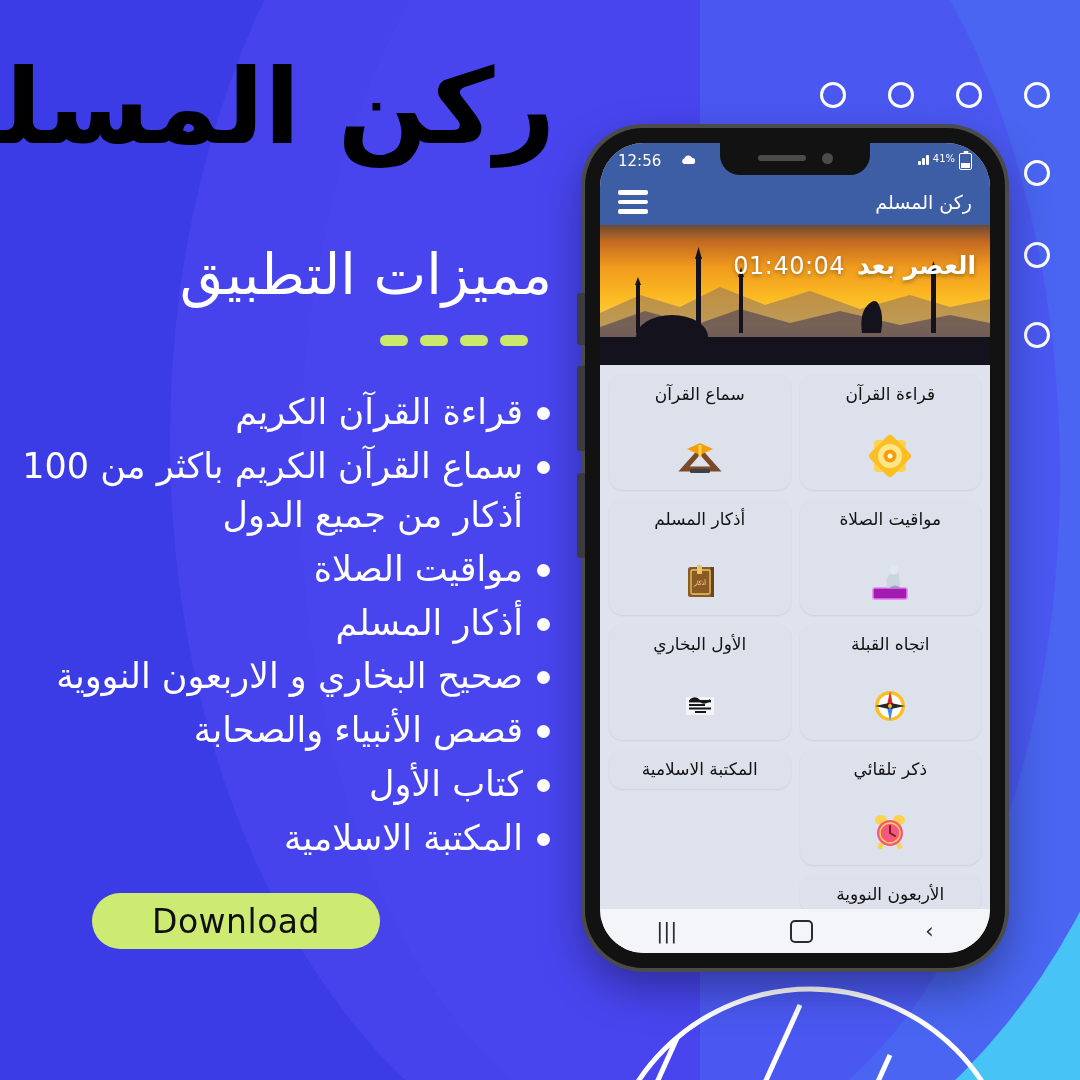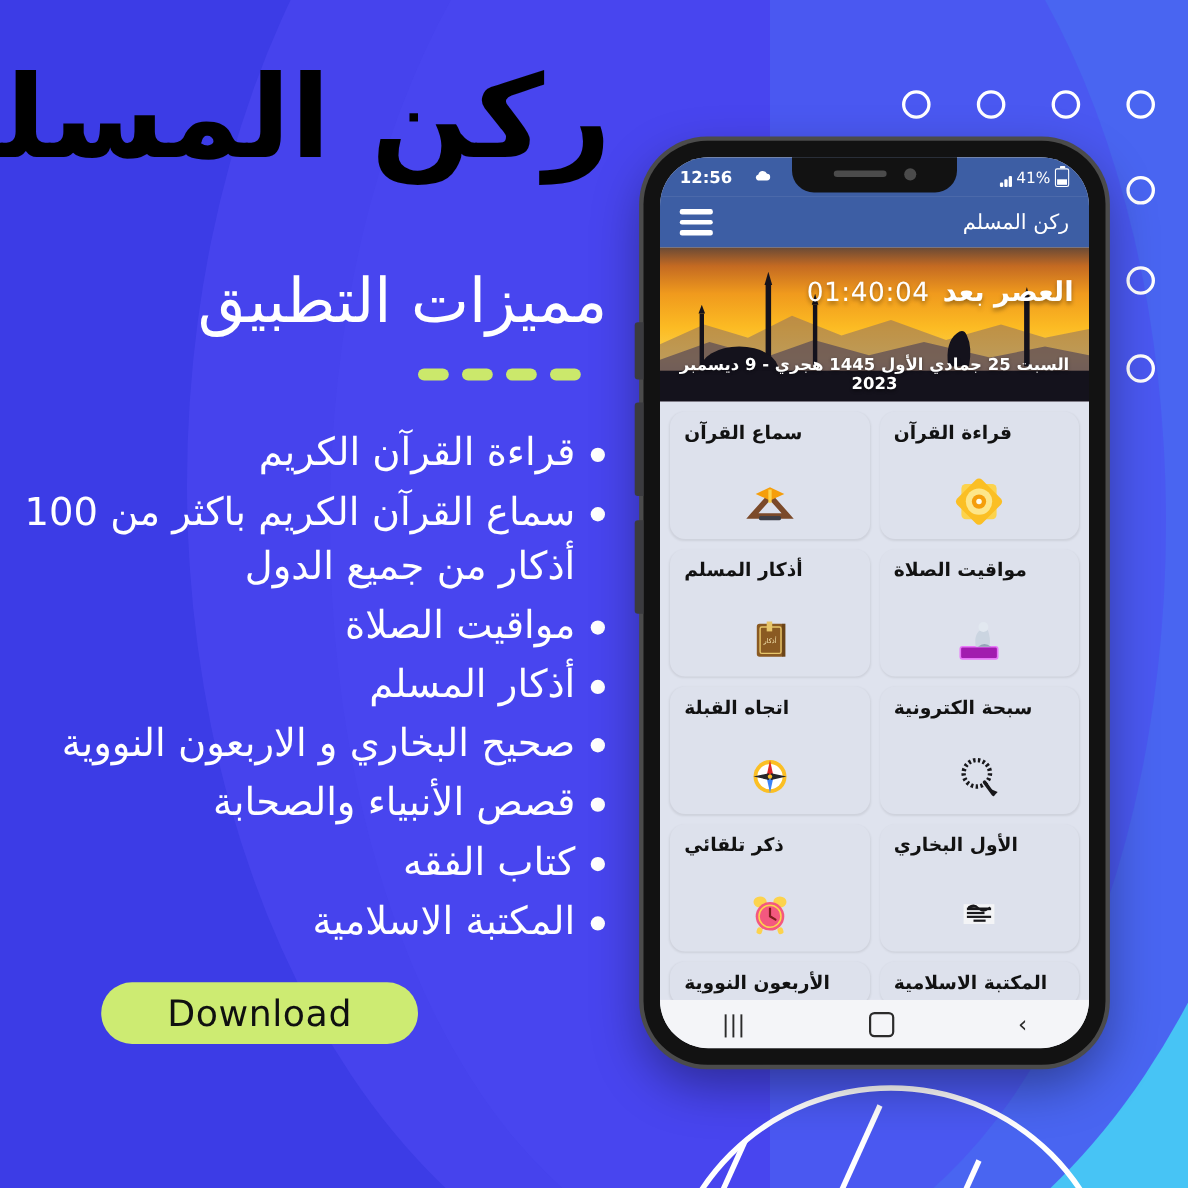--- a/index.html
+++ b/index.html
@@ -106,22 +106,22 @@
     position:absolute;left:15px;top:15px;right:15px;bottom:15px;
     background:#dfe3ee;border-radius:44px;overflow:hidden;
     display:flex;flex-direction:column;
   }
   
   .statusbar{
     height:36px;flex:0 0 auto;background:#3d5ea4;color:#fff;
     display:flex;align-items:center;justify-content:space-between;
     padding:0 18px;font-size:15px;position:relative;
   }
-  .sb-left{display:flex;align-items:center;gap:19px;font-weight:bold;}
-  .sb-right{display:flex;align-items:flex-end;gap:4px;font-size:14px;}
+  .sb-left{display:flex;align-items:center;gap:19px;}
+  .sb-right{display:flex;align-items:flex-start;gap:4px;font-size:10px;}
   .notch{
     position:absolute;left:50%;transform:translateX(-50%);top:-2px;
     width:150px;height:34px;background:#121212;border-radius:0 0 20px 20px;
     display:flex;align-items:center;justify-content:center;gap:16px;
   }
   .speaker{width:48px;height:6px;border-radius:4px;background:#4b4b4b;}
   .camera{width:11px;height:11px;border-radius:50%;background:#4b4b4b;}
   .sig{display:inline-flex;align-items:flex-end;gap:1.5px;height:12px;}
   .sig i{display:block;width:2.5px;background:#fff;border-radius:1px;}
   .sig i:nth-child(1){height:4px;}
@@ -169,21 +169,21 @@
     flex:1 1 auto;background:#dfe3ee;padding:9px 9px 0 9px;
     display:grid;grid-template-columns:1fr 1fr;gap:9px;
     align-content:start;direction:rtl;overflow:hidden;
   }
   .tile{
     background:#dde1ec;border-radius:14px;height:116px;
     position:relative;padding:10px 13px;box-sizing:border-box;
     box-shadow:0 1px 2px rgba(0,0,0,.08);cursor:pointer;
   }
   .tile-label{
-    font-size:17px;color:#121212;font-weight:700;direction:rtl;text-align:left;
+    font-size:17px;color:#121212;font-weight:400;direction:rtl;text-align:center;
   }
   .tile-icon{
     position:absolute;left:50%;transform:translateX(-50%);
     bottom:9px;width:50px;height:50px;
     display:flex;align-items:center;justify-content:center;
   }
   .tile.partial{height:40px;overflow:hidden;}
 
   
   .navbar{
@@ -258,21 +258,21 @@
     <div class="feature-item">
       <span class="bullet"></span>
       <span class="feature-text">صحيح البخاري و الاربعون النووية</span>
     </div>
     <div class="feature-item">
       <span class="bullet"></span>
       <span class="feature-text">قصص الأنبياء والصحابة</span>
     </div>
     <div class="feature-item">
       <span class="bullet"></span>
-      <span class="feature-text">كتاب الفقه</span>
+      <span class="feature-text">كتاب الأول</span>
     </div>
     <div class="feature-item">
       <span class="bullet"></span>
       <span class="feature-text">المكتبة الاسلامية</span>
     </div>
   </div>
 
   <button class="download-btn">Download</button>
 
   <div class="phone">
@@ -332,21 +332,20 @@
             <ellipse cx="72" cy="112" rx="36" ry="22"></ellipse>
             <rect x="0" y="112" width="390" height="28"></rect>
             <path d="M262 108 q-3 -22 8 -30 q6 -5 9 2 q5 10 2 28 Z"></path>
             <path d="M262 108 q10 -8 19 0 Z"></path>
           </g>
         </svg>
         <div class="prayer-line">
           <span>العصر بعد</span>
           <span class="prayer-count">01:40:04</span>
         </div>
-        <div class="banner-date">السبت 25 جمادي الأول 1445 هجري - 9 ديسمبر 2023</div>
       </div>
 
       <div class="grid-wrap">
 
         <div class="tile">
           <div class="tile-label">قراءة القرآن</div>
           <div class="tile-icon">
             <svg width="46" height="46" viewBox="0 0 46 46">
               <g transform="translate(23,23)">
                 <rect x="-16" y="-16" width="32" height="32" rx="4" fill="#fcd34d" transform="rotate(0)"></rect>
@@ -390,30 +389,20 @@
             <svg width="46" height="46" viewBox="0 0 46 46">
               <rect x="11" y="9" width="25" height="30" rx="2.5" fill="#8a5a22"></rect>
               <rect x="14" y="12" width="19" height="24" rx="1.5" fill="none" stroke="#e7c66a" stroke-width="1.3"></rect>
               <rect x="20" y="7" width="5" height="9" fill="#e7c66a"></rect>
               <text x="23" y="27" font-size="6" fill="#f5e3ad" text-anchor="middle" font-family="DejaVu Sans, sans-serif">أذكار</text>
               <rect x="34" y="9" width="3" height="30" fill="#6b4417"></rect>
             </svg>
           </div>
         </div>
 
-        <div class="tile">
-          <div class="tile-label">سبحة الكترونية</div>
-          <div class="tile-icon">
-            <svg width="46" height="46" viewBox="0 0 46 46">
-              <circle cx="21" cy="20" r="12" fill="none" stroke="#18181b" stroke-width="4" stroke-dasharray="2.2 2.2"></circle>
-              <path d="M28 28 L36 39" stroke="#18181b" stroke-width="3.2" stroke-linecap="round"></path>
-              <path d="M33 34 L40 37 L36 41 Z" fill="#18181b"></path>
-            </svg>
-          </div>
-        </div>
 
         <div class="tile">
           <div class="tile-label">اتجاه القبلة</div>
           <div class="tile-icon">
             <svg width="46" height="46" viewBox="0 0 46 46">
               <circle cx="23" cy="23" r="15" fill="#fbbf24"></circle>
               <circle cx="23" cy="23" r="11.5" fill="#ffffff"></circle>
               <path d="M23 8 L26 22 L23 23 L20 22 Z" fill="#dc2626"></path>
               <path d="M23 38 L20 24 L23 23 L26 24 Z" fill="#3b82f6"></path>
               <path d="M8 23 L22 20 L23 23 L22 26 Z" fill="#27272a"></path>

